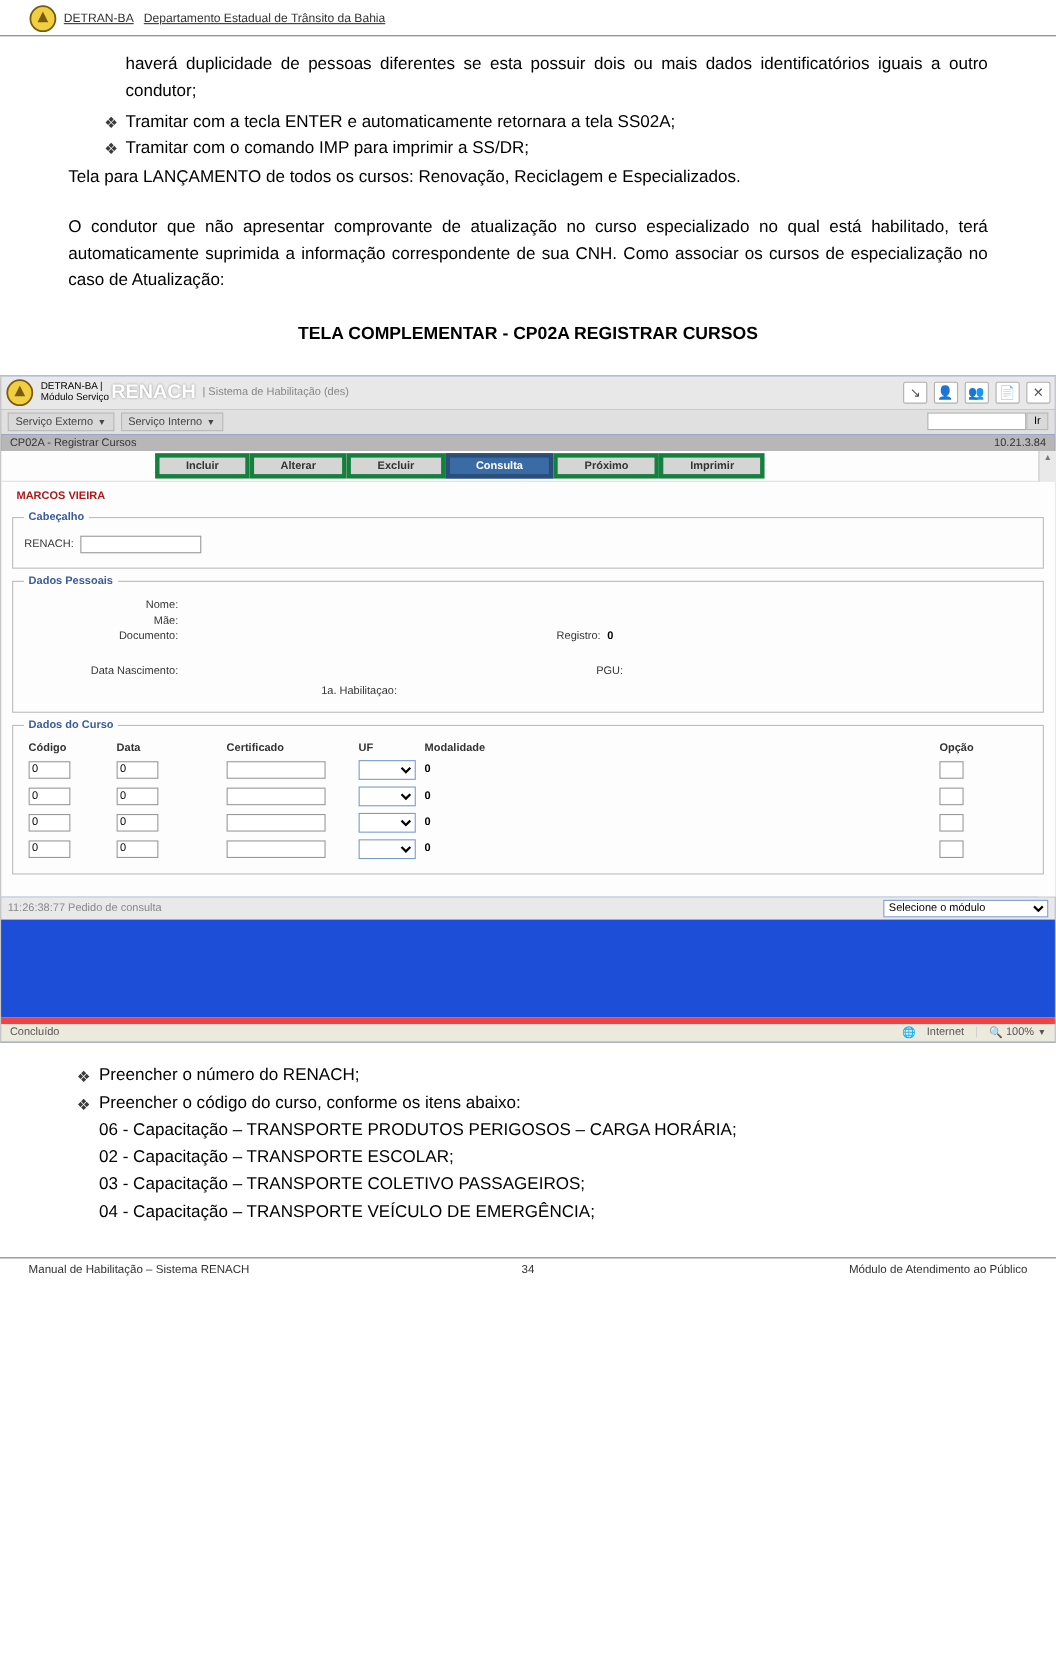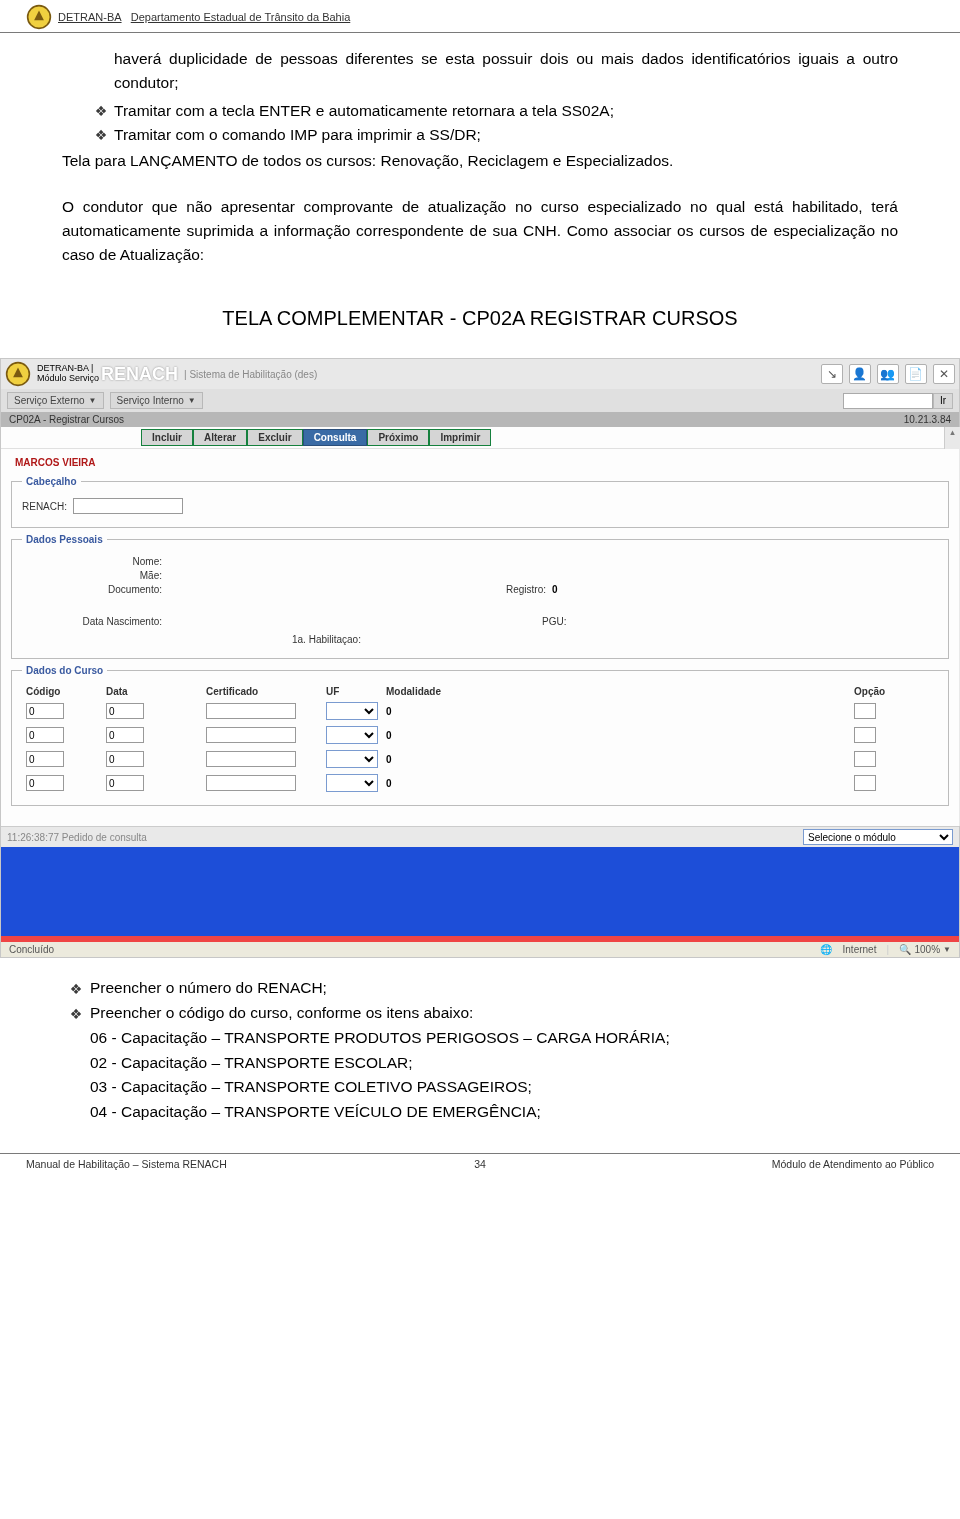--- a/index.html
+++ b/index.html
@@ -7,41 +7,41 @@
   .page { padding:0; }
   .page-header { display:flex; align-items:center; border-bottom:1px solid #7a7a7a; padding:4px 26px 2px 26px; }
   .page-header-logo { width:26px; height:26px; margin-right:6px; }
   .hdr-txt { font-size:11px; color:#333; }
   .hdr-txt u { text-decoration:underline; }
   .content { padding:14px 62px 0 62px; font-size:15.5px; line-height:1.55; text-align:justify; }
   .bullets { margin-top:4px; }
   .bullet-row { display:flex; }
   .bullet-mark { width:28px; flex:none; font-size:14px; color:#3b3b3b; padding-top:2px; text-align:center; }
   .bullet-text { flex:1; }
-  .section-title { text-align:center; font-weight:normal; font-size:20px; margin-top:36px; margin-bottom:24px; }
+  .section-title { text-align:center; font-weight:bold; font-size:16px; margin-top:25px; margin-bottom:24px; }
   .screenshot { margin:0 0 0 0; border:1px solid #c7c7c7; font-size:11px; background:#1d4ed8; }
   .app-topbar { display:flex; align-items:center; background:#e8e8e8; padding:2px 4px; }
   .app-logo { width:26px; height:26px; margin-right:6px; }
   .brand { line-height:1.1; }
   .brand-top { font-size:9px; color:#000; }
   .brand-bot { font-size:9px; color:#000; }
   .brand-renach { font-size:18px; font-weight:bold; color:#fff; text-shadow:0 0 2px #888; margin-left:2px; margin-right:6px; }
   .brand-sist { font-size:10px; color:#888; }
   .topicons { margin-left:auto; display:flex; gap:6px; }
   .topicon { width:22px; height:20px; border:1px solid #b0b0b0; border-radius:2px; background:#fff; display:flex; align-items:center; justify-content:center; font-size:12px; color:#555; }
   .menubar { display:flex; align-items:center; background:#e0e0e0; padding:3px 6px; gap:6px; }
   .menu-btn { background:#d9d9d9; border:1px solid #b8b8b8; padding:2px 6px; font-size:10px; color:#444; display:flex; align-items:center; gap:4px; }
   .menu-btn .tri { font-size:8px; }
   .go-box { margin-left:auto; display:flex; gap:0; }
   .go-input { width:90px; height:16px; border:1px solid #aaa; background:#fff; font-size:10px; }
   .go-label { background:#d9d9d9; border:1px solid #b8b8b8; padding:1px 6px; font-size:10px; }
   .crumb { background:#b7b7b7; padding:2px 8px; display:flex; align-items:center; font-size:10px; color:#333; }
   .crumb-ver { margin-left:auto; }
   .actionbar { background:#fdfdfd; border-bottom:1px solid #e0e0e0; padding:2px 8px 2px 140px; display:flex; gap:0; }
-  .act { background:#d5d5d5; border:1px solid #15803d; padding:2px 10px; font-size:10px; font-weight:bold; color:#333; }
+  .act { background:#d5d5d5; border:4px solid #15803d; padding:2px 24px; font-size:10px; font-weight:bold; color:#333; }
   .act.hi { background:#3a6ba5; color:#fff; border-color:#2a4e7a; }
   .form-area { background:#fdfdfd; padding:6px 10px 14px 10px; position:relative; }
   .user-line { font-weight:bold; color:#b01818; font-size:10px; margin:2px 0 8px 4px; }
   fieldset { border:1px solid #bcbcbc; margin:6px 0; padding:8px 10px 10px 10px; }
   legend { font-size:10px; font-weight:bold; color:#3a5aa0; padding:0 4px; }
   .fld-row { display:flex; align-items:center; margin:3px 0; font-size:10px; color:#333; }
   .lbl-r { width:150px; text-align:right; padding-right:10px; }
   .val { font-weight:bold; color:#000; }
   .inp-sm { width:110px; height:16px; border:1px solid #999; background:#fff; }
   .course-head { display:grid; grid-template-columns:80px 100px 120px 60px 200px 1fr 80px; font-size:10px; font-weight:bold; color:#333; padding:2px 4px; }

